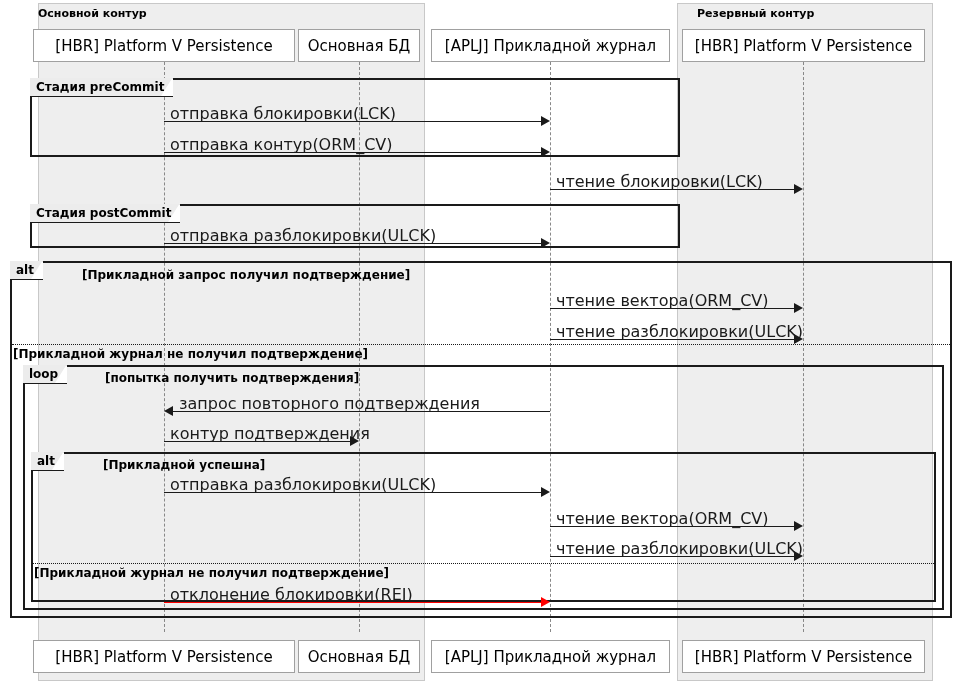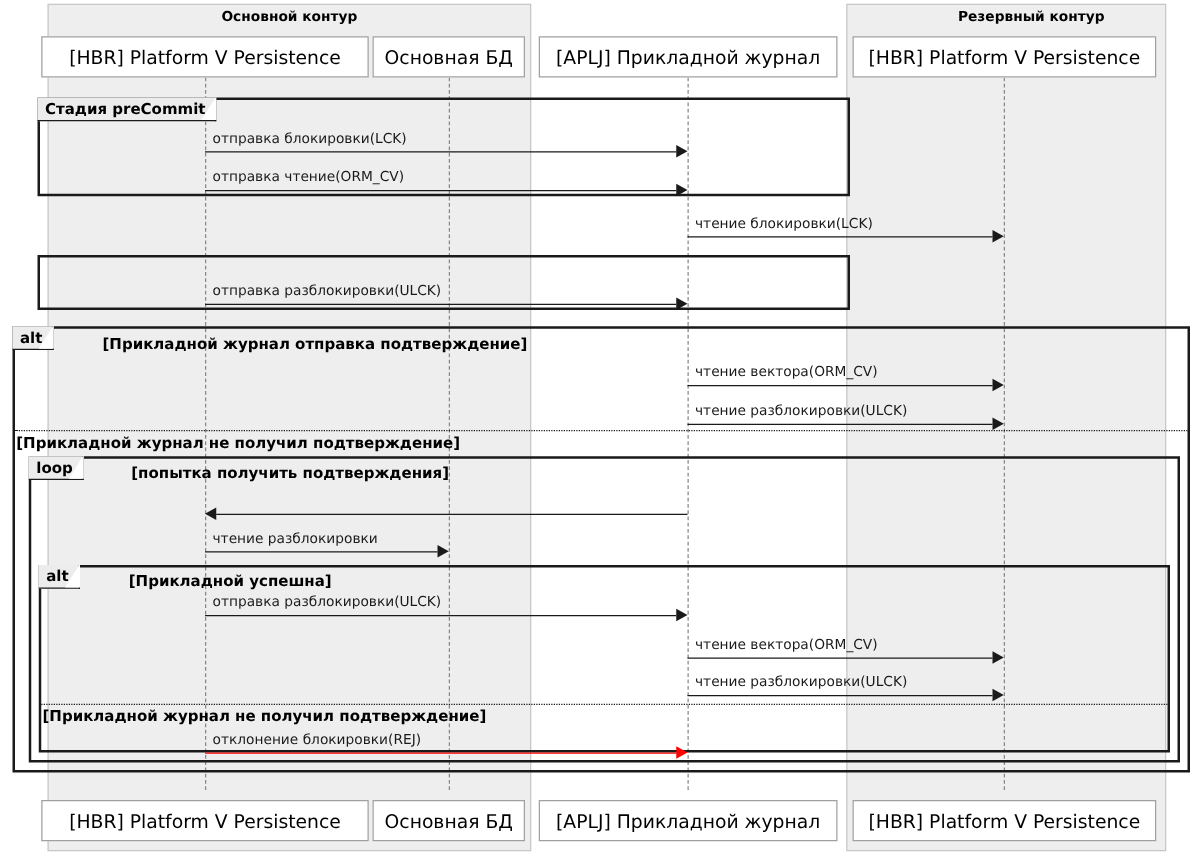--- a/index.html
+++ b/index.html
@@ -1,21 +1,21 @@
 <!DOCTYPE html>
 <html><head>
 <meta charset="utf-8">
 <style>
   html,body{margin:0;padding:0;background:#ffffff;}
   body{font-family:"DejaVu Sans","Liberation Sans",sans-serif;}
   #diagram{position:relative;width:962px;height:684px;overflow:hidden;background:#fff;}
 
   
   .group-box{position:absolute;background:#eeeeee;border:1px solid #c8c8c8;box-sizing:border-box;}
-  .group-title{position:absolute;text-align:center;font-size:11px;font-weight:bold;color:#000;
+  .group-title{position:absolute;font-size:11px;font-weight:bold;color:#000;
                font-family:"DejaVu Sans","Liberation Sans",sans-serif;white-space:nowrap;}
 
   
   .participant{position:absolute;background:#ffffff;border:1px solid #a0a0a0;box-sizing:border-box;
                display:flex;align-items:center;justify-content:center;
                font-size:15px;color:#000;white-space:nowrap;
                font-family:"DejaVu Sans","Liberation Sans",sans-serif;}
 
   
   .lifeline{position:absolute;width:0;border-left:1px dashed #888888;}
@@ -33,21 +33,21 @@
               font-family:"DejaVu Sans","Liberation Sans",sans-serif;line-height:14px;}
   .frame-divider{position:absolute;border-top:1px dotted #1a1a1a;height:0;}
 
   
   .msg-line{position:absolute;height:0;border-top:1.5px solid #1a1a1a;}
   .msg-line.red{border-top-color:#ff0000;}
   .arrow-head{position:absolute;width:0;height:0;border-style:solid;}
   .arrow-right{border-width:5px 0 5px 9px;border-color:transparent transparent transparent #1a1a1a;}
   .arrow-left{border-width:5px 9px 5px 0;border-color:transparent #1a1a1a transparent transparent;}
   .arrow-right.red{border-color:transparent transparent transparent #ff0000;}
-  .msg-text{position:absolute;font-size:11px;color:#1a1a1a;white-space:nowrap;
+  .msg-text{position:absolute;font-size:16px;color:#1a1a1a;white-space:nowrap;
             font-family:"DejaVu Sans","Liberation Sans",sans-serif;}
 </style>
 </head>
 <body>
 
 <div id="diagram">
 
   <div class="group-box" style="left:38px;top:3px;width:387px;height:678px;"></div>
   <div class="group-title" style="left:38px;top:7px;width:387px;">Основной контур</div>
 
@@ -88,63 +88,68 @@
   <div class="frame" style="left:30px;top:78px;width:650px;height:79px;"></div>
   <div class="frame-label" style="left:30px;top:78px;">
     <span class="frame-label-inner">Стадия preCommit</span>
     <span class="corner"></span>
   </div>
 
   <div class="msg-text" style="left:170px;top:104px;">отправка блокировки(LCK)</div>
   <div class="msg-line" style="left:164px;top:121px;width:377px;"></div>
   <div class="arrow-head arrow-right" style="left:541px;top:116px;"></div>
 
-  <div class="msg-text" style="left:170px;top:135px;">отправка чтение(ORM_CV)</div>
+  <div class="msg-text" style="left:170px;top:135px;">отправка контур(ORM_CV)</div>
   <div class="msg-line" style="left:164px;top:152px;width:377px;"></div>
   <div class="arrow-head arrow-right" style="left:541px;top:147px;"></div>
 
   <div class="msg-text" style="left:556px;top:172px;">чтение блокировки(LCK)</div>
   <div class="msg-line" style="left:550px;top:189px;width:244px;"></div>
   <div class="arrow-head arrow-right" style="left:794px;top:184px;"></div>
 
   <div class="frame" style="left:30px;top:204px;width:650px;height:44px;"></div>
+  <div class="frame-label" style="left:30px;top:204px;">
+    <span class="frame-label-inner">Стадия postCommit</span>
+    <span class="corner"></span>
+  </div>
 
   <div class="msg-text" style="left:170px;top:226px;">отправка разблокировки(ULCK)</div>
   <div class="msg-line" style="left:164px;top:243px;width:377px;"></div>
   <div class="arrow-head arrow-right" style="left:541px;top:238px;"></div>
 
   <div class="frame" style="left:10px;top:261px;width:942px;height:357px;"></div>
   <div class="frame-label" style="left:10px;top:261px;">
     <span class="frame-label-inner">alt</span>
     <span class="corner"></span>
   </div>
-  <div class="frame-cond" style="left:82px;top:268px;">[Прикладной журнал отправка подтверждение]</div>
+  <div class="frame-cond" style="left:82px;top:268px;">[Прикладной запрос получил подтверждение]</div>
 
   <div class="msg-text" style="left:556px;top:291px;">чтение вектора(ORM_CV)</div>
   <div class="msg-line" style="left:550px;top:308px;width:244px;"></div>
   <div class="arrow-head arrow-right" style="left:794px;top:303px;"></div>
 
   <div class="msg-text" style="left:556px;top:322px;">чтение разблокировки(ULCK)</div>
   <div class="msg-line" style="left:550px;top:339px;width:244px;"></div>
   <div class="arrow-head arrow-right" style="left:794px;top:334px;"></div>
 
   <div class="frame-divider" style="left:12px;top:344px;width:938px;"></div>
   <div class="frame-cond" style="left:13px;top:347px;">[Прикладной журнал не получил подтверждение]</div>
 
   <div class="frame" style="left:23px;top:365px;width:921px;height:245px;"></div>
   <div class="frame-label" style="left:23px;top:365px;">
     <span class="frame-label-inner">loop</span>
     <span class="corner"></span>
   </div>
   <div class="frame-cond" style="left:105px;top:371px;">[попытка получить подтверждения]</div>
 
+  <div class="msg-text" style="left:179px;top:394px;">запрос повторного подтверждения</div>
   <div class="msg-line" style="left:173px;top:411px;width:377px;"></div>
   <div class="arrow-head arrow-left" style="left:164px;top:406px;"></div>
 
-  <div class="msg-text" style="left:170px;top:424px;">чтение разблокировки</div>
+  <div class="msg-text" style="left:170px;top:424px;">контур подтверждения</div>
   <div class="msg-line" style="left:164px;top:441px;width:186px;"></div>
   <div class="arrow-head arrow-right" style="left:350px;top:436px;"></div>
 
   <div class="frame" style="left:31px;top:452px;width:905px;height:150px;"></div>
   <div class="frame-label" style="left:31px;top:452px;">
     <span class="frame-label-inner">alt</span>
     <span class="corner"></span>
   </div>
   <div class="frame-cond" style="left:103px;top:458px;">[Прикладной успешна]</div>
 

